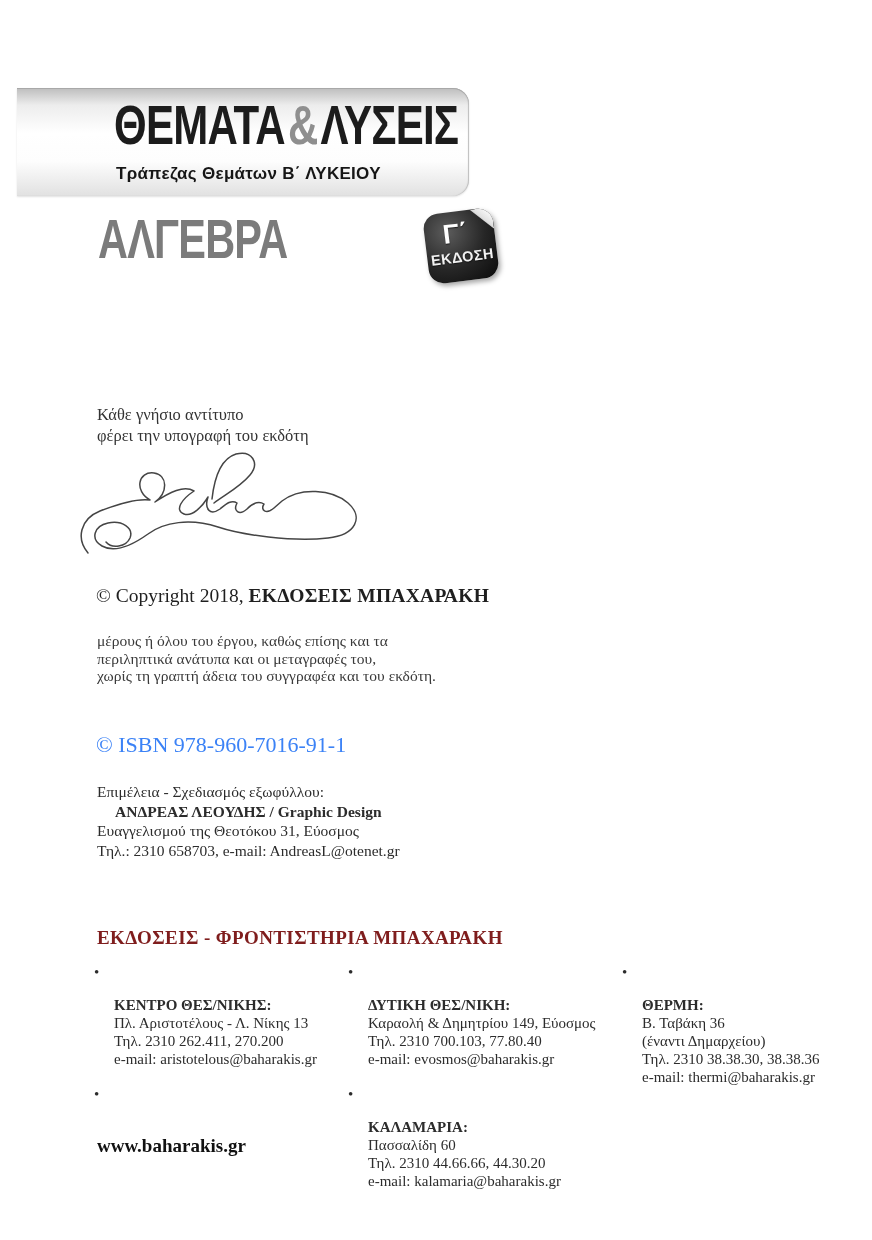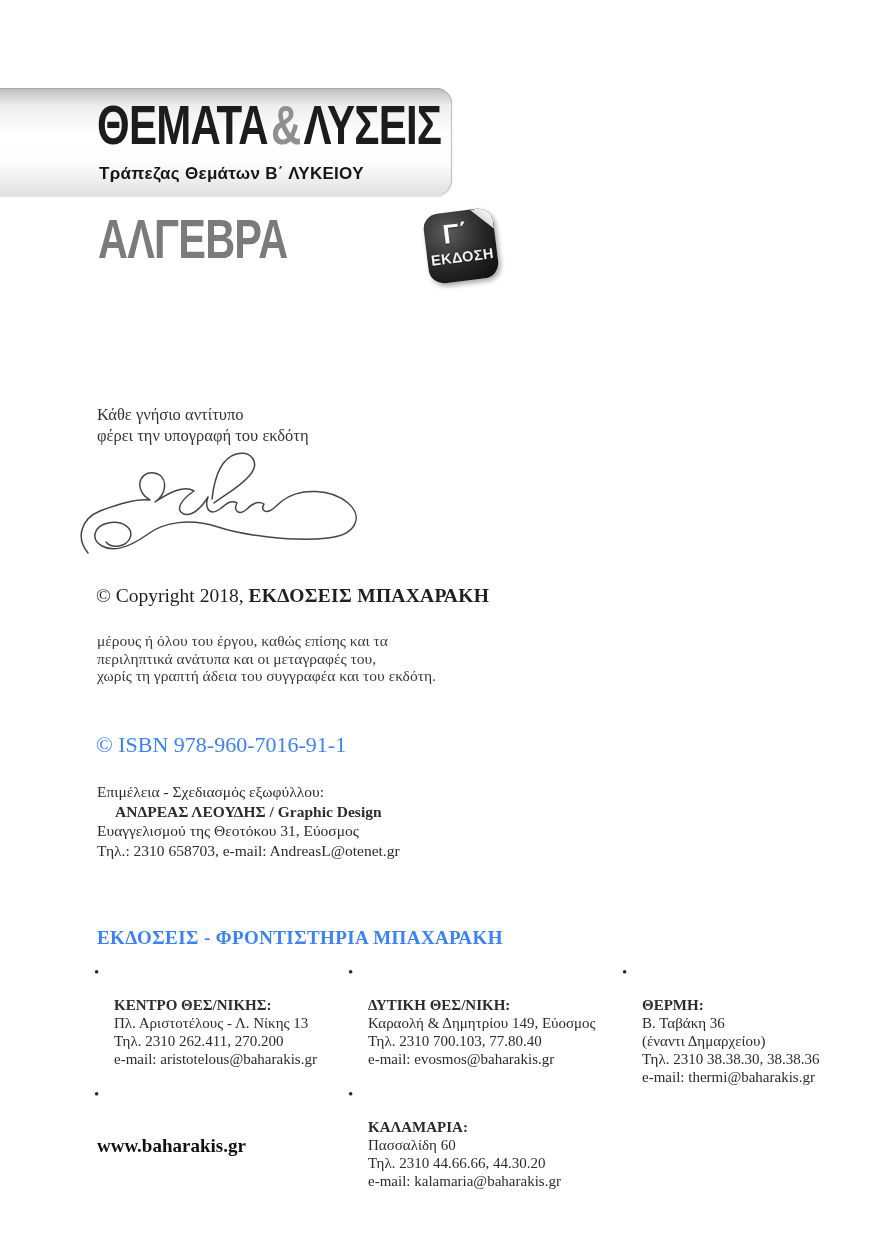--- a/index.html
+++ b/index.html
@@ -1,20 +1,20 @@
 <!DOCTYPE html>
 <html><head>
 <meta charset="utf-8">
 <style>
   html,body{margin:0;padding:0;background:#ffffff;}
   .page{position:relative;width:872px;height:1240px;background:#ffffff;overflow:hidden;
         font-family:"Liberation Serif",serif;color:#2f2f2f;}
 
   
-  .banner{position:absolute;left:0;top:88px;width:452px;height:108px;
+  .banner{position:absolute;left:17px;top:88px;width:452px;height:108px;
           border-radius:0 16px 16px 0;
           background:linear-gradient(180deg,#bdbdbd 0%,#ededed 16%,#ffffff 42%,#fdfdfd 68%,#e1e1e1 100%);
           box-shadow:inset 0 1px 0 #a8a8a8, inset -1px 0 1px #bdbdbd, 0 1px 2px rgba(0,0,0,.12);}
   .banner-title{position:absolute;left:97px;top:9px;white-space:nowrap;
           font-family:"Liberation Sans",sans-serif;font-weight:bold;font-size:56px;line-height:56px;
           letter-spacing:-1px;color:#1c1c1c;transform:scaleX(.75);transform-origin:left top;}
   .banner-title .amp{color:#8f8f8f;padding:0 4px;}
   .banner-subtitle{position:absolute;left:99px;top:76px;white-space:nowrap;
           font-family:"Liberation Sans",sans-serif;font-weight:bold;font-size:17px;color:#161616;
           letter-spacing:.3px;}
@@ -48,21 +48,21 @@
   .copyright b{letter-spacing:.3px;}
   .rights{position:absolute;left:97px;top:632px;font-size:15.5px;line-height:17.6px;color:#3a3a3a;}
   .isbn{position:absolute;left:96px;top:724px;font-size:22px;color:#3b82f6;margin-top:8px;}
 
   
   .credits{position:absolute;left:97px;top:782px;font-size:15.5px;line-height:19.5px;color:#2c2c2c;}
   .credits .bold{font-weight:bold;text-align:center;}
 
   
   .branches-heading{position:absolute;left:97px;top:927px;font-size:19px;font-weight:bold;
-         letter-spacing:.4px;color:#3b82f6;white-space:nowrap;}
+         letter-spacing:.4px;color:#7f1d1d;white-space:nowrap;}
   .col{position:absolute;top:963px;font-size:15px;line-height:18px;color:#2c2c2c;}
   .col1{left:94px;width:250px;}
   .col2{left:348px;width:268px;}
   .col3{left:622px;width:240px;}
   .branch{display:flex;margin-bottom:17px;}
   .bullet{width:20px;flex:0 0 20px;font-size:15px;line-height:18px;}
   .branch-name{font-weight:bold;white-space:nowrap;margin-top:33px;}
   .branch-line{white-space:nowrap;}
 
   .website{position:absolute;left:97px;top:1135px;font-size:19px;font-weight:bold;color:#111111;}

